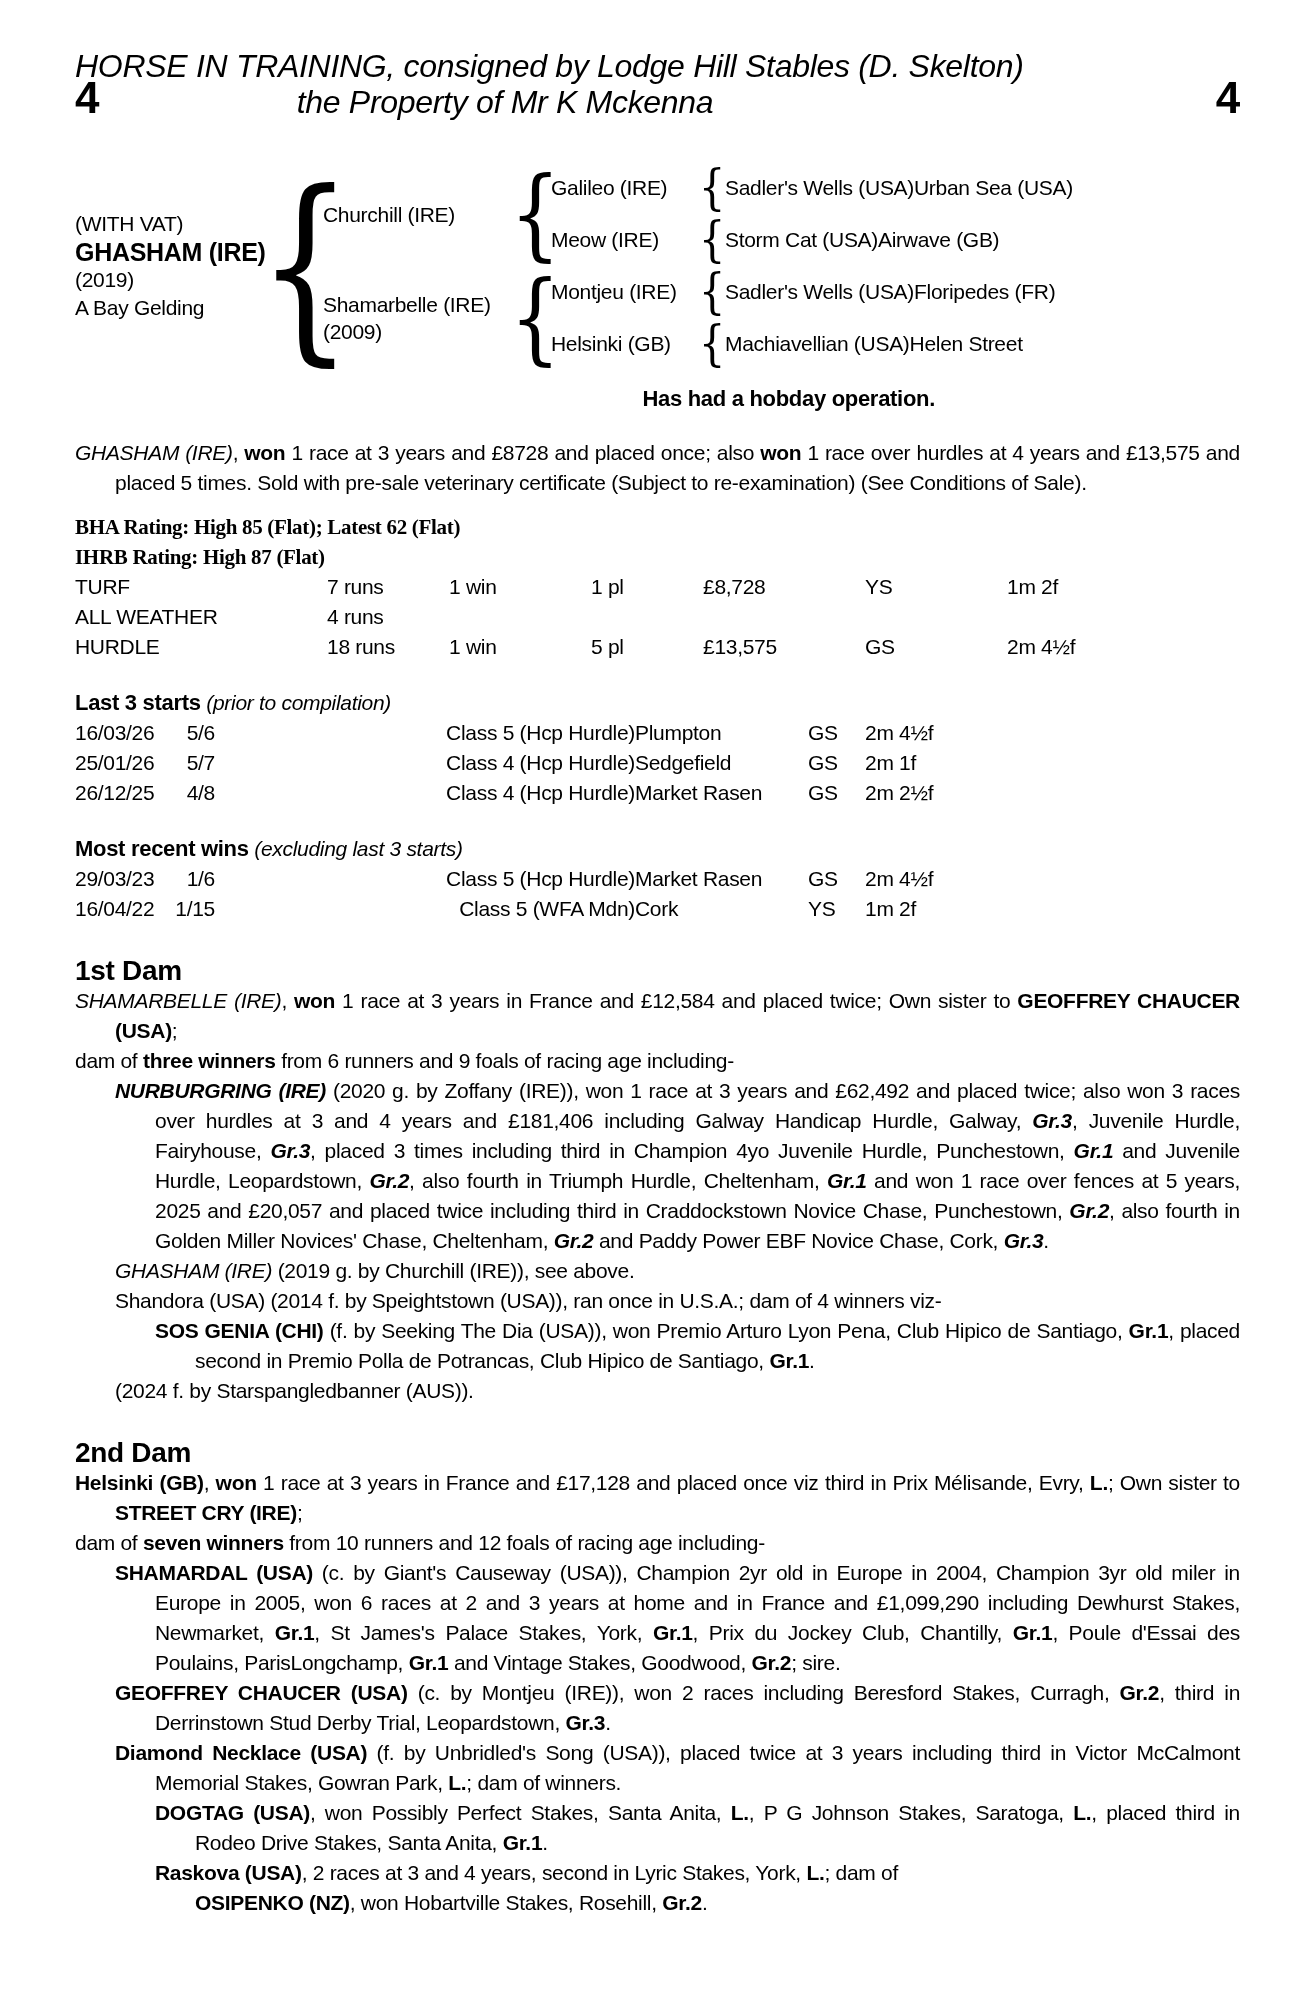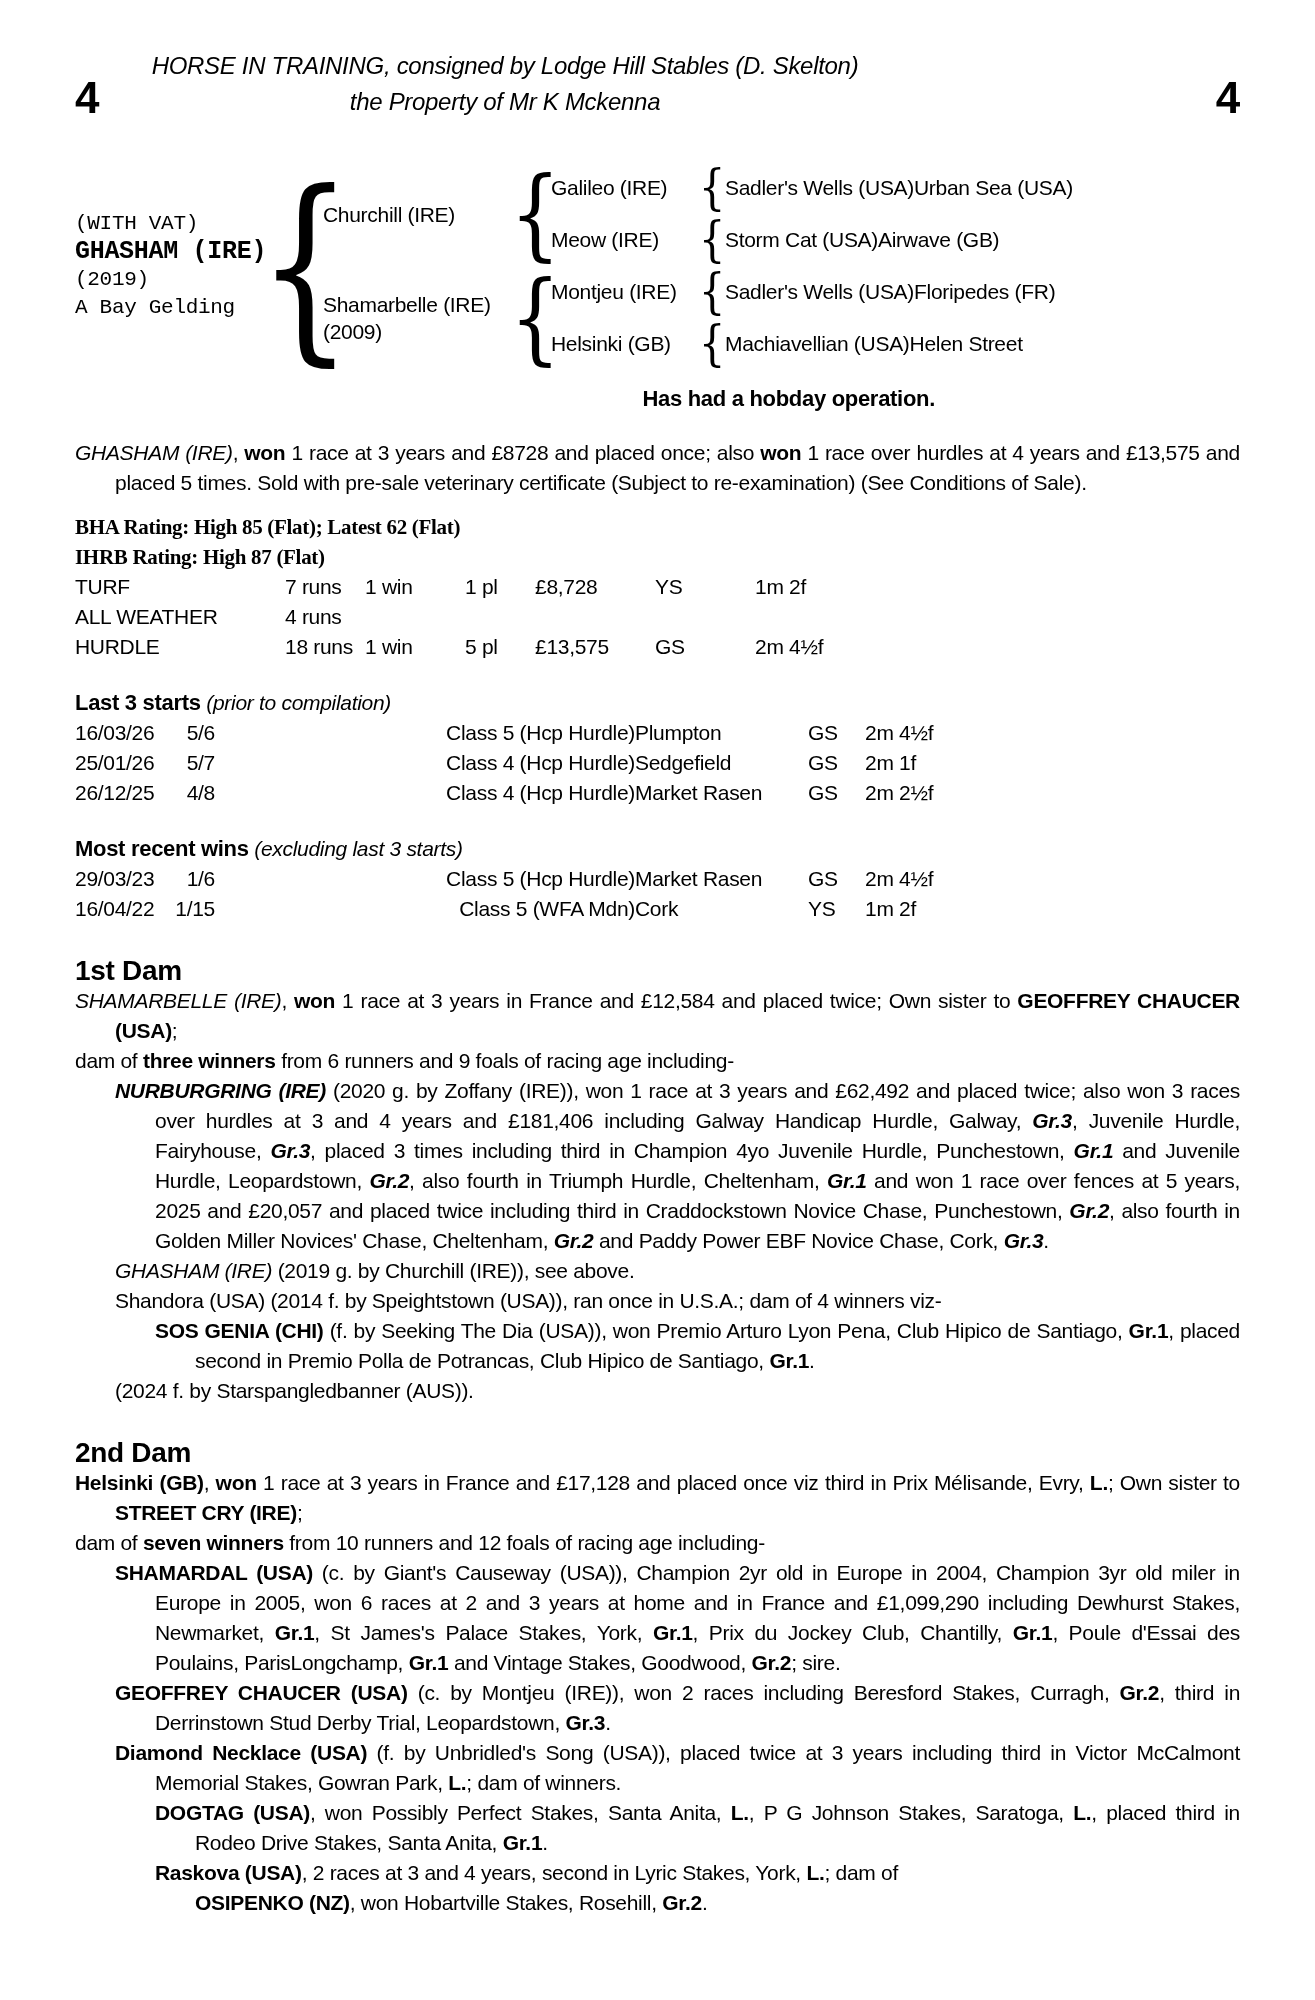--- a/index.html
+++ b/index.html
@@ -6,28 +6,28 @@
   body{
     width:1315px;min-height:2000px;color:#000;
     font-family:"Liberation Sans", sans-serif;
     font-size:21px;line-height:30px;letter-spacing:-0.3px;
   }
   .page{padding:48px 75px 40px 75px;position:relative;}
 
   
   .header{position:relative;height:86px;}
   .header-center{width:860px;text-align:center;}
-  .consignor,.property{font-style:italic;font-size:24px;line-height:36px;white-space:nowrap;}
+  .consignor,.property{font-style:italic;font-size:32px;line-height:36px;white-space:nowrap;}
   .lot{position:absolute;font-weight:bold;font-size:44px;line-height:44px;top:28px;}
   .lot-left{left:0;}
   .lot-right{right:0;}
 
   
   .pedigree{display:flex;align-items:center;margin-top:26px;height:212px;}
-  .ped-subject{width:212px;line-height:28px;font-family:Liberation Mono, monospace;}
+  .ped-subject{width:212px;line-height:28px;}
   .subj-name{font-weight:bold;font-size:25px;}
   .brace{display:flex;align-items:center;justify-content:center;font-family:"DejaVu Serif",serif;color:#000;}
   .brace span{display:block;line-height:1;}
   .brace.lg{width:36px;}  .brace.lg span{font-size:150px;transform:scaleY(1.35);}
   .brace.md{width:32px;}  .brace.md span{font-size:80px;transform:scaleY(1.25);}
   .brace.sm{width:26px;}  .brace.sm span{font-size:42px;transform:scaleY(1.15);}
   .g1col{display:flex;flex-direction:column;}
   .g1branch{display:flex;align-items:center;height:104px;}
   .g1name{width:196px;line-height:27px;}
   .ped-year:empty{display:none;}
@@ -46,21 +46,21 @@
   .ind3{margin-left:120px;}
   .st-b{font-weight:bold;}
   .st-i{font-style:italic;}
   .st-bi{font-weight:bold;font-style:italic;}
 
   .record{margin-top:24px;}
 
   .ratings{margin-top:14px;font-weight:bold;font-family:Liberation Serif, serif;}
 
   .stats{margin-top:0;}
-  .stats-row{display:grid;grid-template-columns:210px 80px 100px 70px 120px 100px 1fr;}
+  .stats-row{display:grid;grid-template-columns:210px 80px 100px 70px 120px 100px 1fr;gap:42px;}
   .stats-row .c2,.stats-row .c3,.stats-row .c4,.stats-row .c5{}
   .stats-row .c7{padding-left:0;}
 
   .form-section{margin-top:26px;}
   .form-heading{white-space:nowrap;}
   .form-heading .hd{font-weight:bold;font-size:22px;}
   .form-heading .nt{font-style:italic;}
   .form-row{display:grid;grid-template-columns:95px 45px 420px 173px 57px 1fr;}
   .form-row .c2{text-align:right;}
   .form-row .c3{padding-left:15px;text-align:right;}

